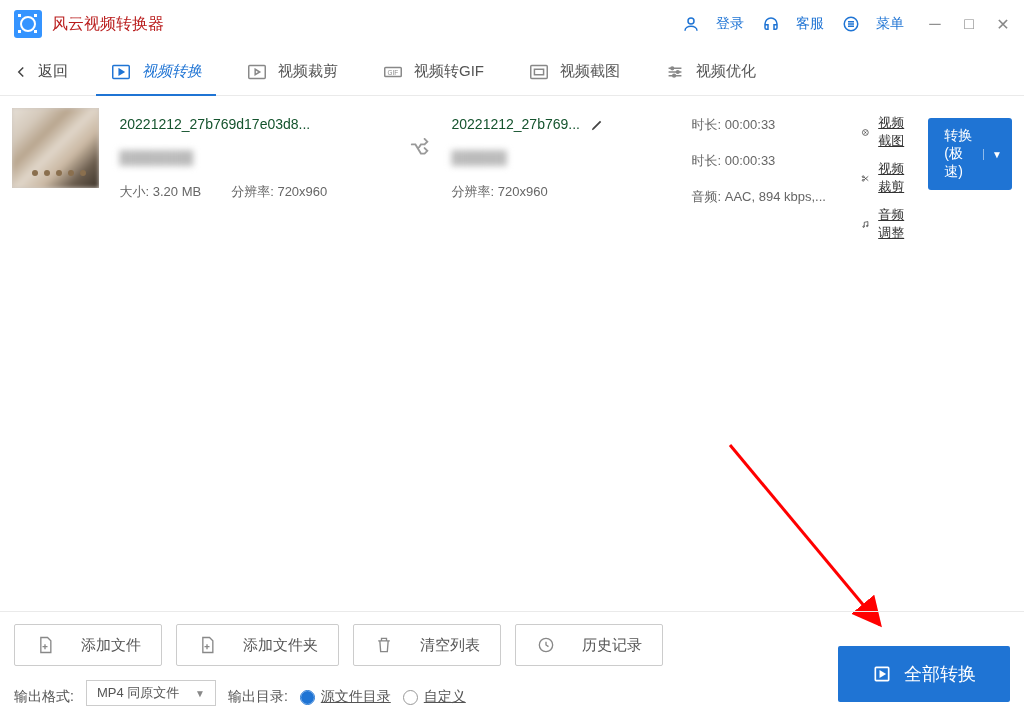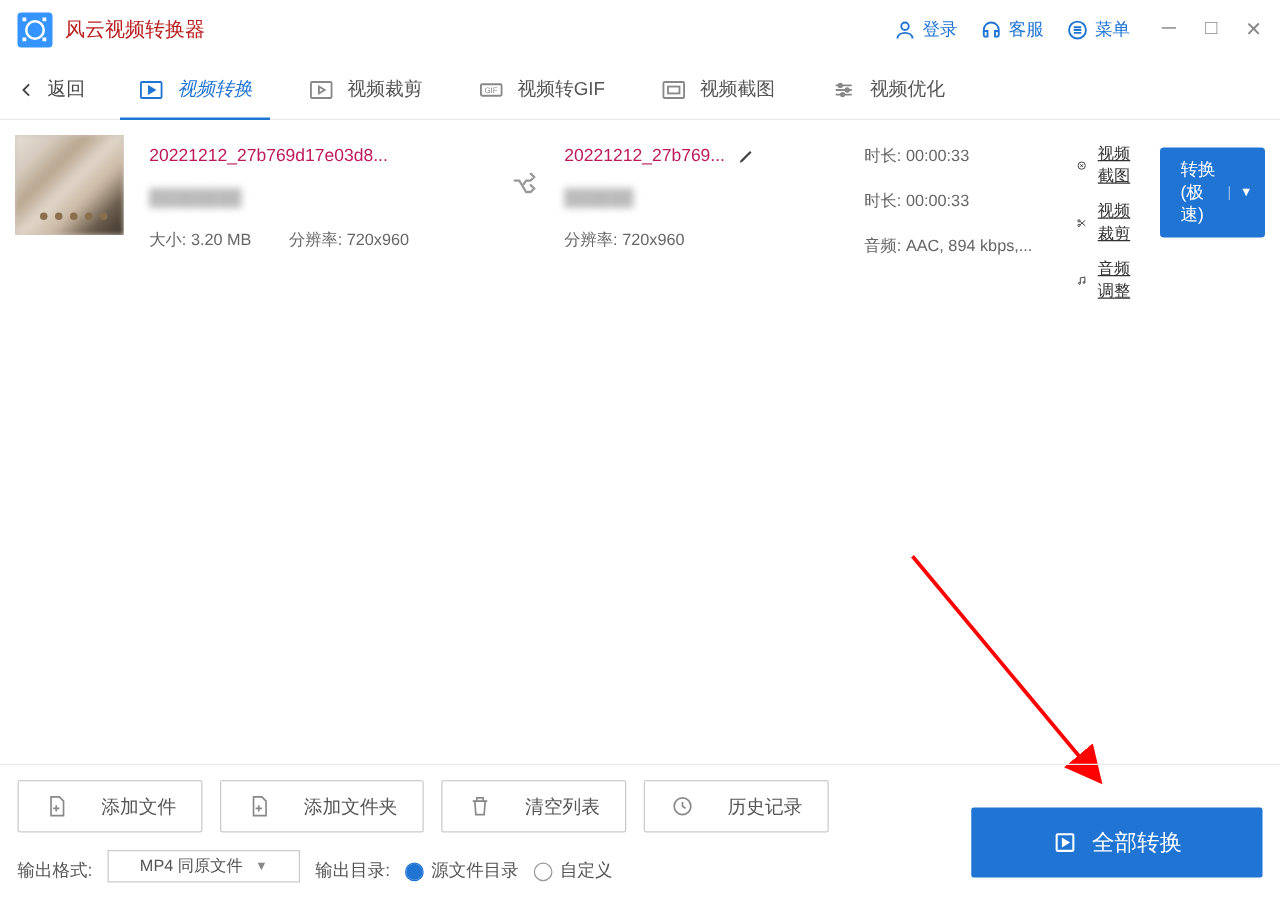--- a/index.html
+++ b/index.html
@@ -5,21 +5,21 @@
 * { margin:0; padding:0; box-sizing:border-box; font-family:"Microsoft YaHei","PingFang SC",sans-serif; }
 body { width:1024px; height:720px; background:#fff; position:relative; overflow:hidden; }
 
 
 .titlebar { height:48px; display:flex; align-items:center; padding:0 14px; }
 .logo { width:28px; height:28px; background:#3594ff; border-radius:3px; display:flex; align-items:center; justify-content:center; position:relative; }
 .logo::before { content:""; position:absolute; width:12px; height:12px; border:2px solid #fff; border-radius:50%; }
 .logo::after { content:""; position:absolute; left:4px; top:4px; width:3px; height:3px; background:#fff; box-shadow:16px 0 0 #fff,0 16px 0 #fff,16px 16px 0 #fff; }
 .title { margin-left:10px; font-size:16px; color:#b91c1c; font-weight:500; }
 .titlebar-sp { flex:1; }
-.tbtn { display:flex; align-items:center; gap:5px; margin-right:18px; font-size:14px; color:#1f74d4; cursor:pointer; }
+.tbtn { display:flex; align-items:center; gap:16px; margin-right:18px; font-size:14px; color:#1f74d4; cursor:pointer; }
 .tbtn svg { width:18px; height:18px; }
 .winbtns { display:flex; gap:20px; margin-left:6px; }
 .winbtn { color:#888; cursor:pointer; font-size:16px; width:14px; text-align:center; }
 
 
 .toolbar { height:48px; display:flex; align-items:center; padding:0 10px 0 12px; border-bottom:1px solid #eaeaea; }
 .back { display:flex; align-items:center; gap:8px; font-size:15px; color:#444; cursor:pointer; margin-right:28px; }
 .tab { display:flex; align-items:center; gap:10px; font-size:15px; color:#555; padding:0 14px; height:48px; cursor:pointer; margin-right:16px; position:relative; }
 .tab.active { color:#1f74d4;font-style:italic; }
 .tab.active::after { content:""; position:absolute; bottom:0; left:0; right:0; height:2px; background:#1f74d4; }
@@ -27,49 +27,49 @@
 .tab.active svg { stroke:#1f74d4; }
 
 
 .filelist { padding:12px 12px 0; }
 .file { display:flex; align-items:flex-start; gap:20px; }
 .thumb { width:140px; height:80px; background:#cfc7bf; position:relative; overflow:hidden; }
 .thumb-blur { position:absolute; inset:0; background:linear-gradient(135deg,#e6dfd6 0%,#d5cabc 20%,#b9a68f 35%,#e0d6c9 50%,#cab8a3 65%,#6b5d4e 82%,#3d342a 100%); filter:blur(2px); }
 .thumb-dots { position:absolute; bottom:10px; left:20px; width:70px; height:8px; }
 .thumb-dots::before { content:""; position:absolute; width:6px; height:6px; background:#8a6f4e; border-radius:50%; box-shadow:12px 0 0 #8a6f4e,24px 0 0 #8a6f4e,36px 0 0 #8a6f4e,48px 0 0 #8a6f4e; }
 .col { display:flex; flex-direction:column; gap:18px; font-size:13px; color:#666; padding-top:8px; }
-.fname { color:#be185d; font-size:14px; }
+.fname { color:#14532d; font-size:14px; }
 .pair { display:flex; gap:30px; }
 .pair span { white-space:nowrap; }
 .shuffle { color:#999; padding-top:30px; cursor:pointer; }
 .col2 { flex:0 0 220px; }
 .col3 { display:flex; flex-direction:column; gap:10px; font-size:13px; padding-top:6px; }
 .col3-row { display:flex; align-items:center; gap:8px; }
 .editlink { color:#333; text-decoration:underline; cursor:pointer; }
 .col3 svg { width:15px; height:15px; }
 .convert { background:#1f74d4; color:#fff; font-size:14px; padding:9px 10px 9px 16px; border-radius:3px; display:flex; align-items:center; gap:8px; cursor:pointer; margin-top:10px; }
 .convert .caret { border-left:1px solid rgba(255,255,255,.5); padding-left:8px; font-size:10px; }
 
 
 .arrow { position:absolute; left:720px; top:435px; pointer-events:none; }
 
 
 .footer { position:absolute; left:0; right:0; bottom:0; border-top:1px solid #eaeaea; padding:12px 14px 14px; }
 .frow1 { display:flex; gap:14px; }
 .fbtn { border:1px solid #ccc; border-radius:2px; height:42px; padding:16px 20px; display:flex; align-items:center; gap:26px; font-size:15px; color:#555; cursor:pointer; }
 .fbtn svg { width:20px; height:20px; stroke:#888; }
 .frow2 { display:flex; align-items:flex-end; gap:12px; margin-top:14px; font-size:14px; color:#555; }
-.sel { border:1px solid #ccc; height:26px; padding:0 25px; display:flex; align-items:center; gap:10px; font-size:13px; cursor:pointer; min-width:130px; justify-content:space-between; }
+.sel { border:1px solid #ccc; height:26px; padding:0 10px; display:flex; align-items:center; gap:10px; font-size:13px; cursor:pointer; min-width:130px; justify-content:space-between; }
 .sel .caret { font-size:10px; color:#888; }
-.radio { display:flex; align-items:center; gap:6px; cursor:pointer; }
+.radio { display:flex; align-items:center; gap:6px; cursor:pointer;text-decoration:underline; }
 .rdot { width:15px; height:15px; border-radius:50%; border:1px solid #999; position:relative; }
 .rdot.checked { border-color:#1f74d4; }
 .rdot.checked::after { content:""; position:absolute; inset:2px; background:#1f74d4; border-radius:50%; }
 .rdot.checked.full::after { inset:0; }
-.bigbtn { position:absolute; right:14px; bottom:18px; background:#1f74d4; color:#fff; font-size:18px; height:56px; width:233px; display:flex; align-items:center; justify-content:center; gap:12px; cursor:pointer; border-radius:2px; }
+.bigbtn { position:absolute; right:14px; bottom:18px; background:#1f74d4; color:#fff; font-size:18px; height:56px; width:172px; display:flex; align-items:center; justify-content:center; gap:12px; cursor:pointer; border-radius:2px; }
 .bigbtn svg { width:20px; height:20px; }
 
 .blurstrip { filter:blur(3px); color:#bbb; font-size:13px; }
 </style>
 </head>
 <body>
 
 <div class="titlebar">
   <div class="logo"></div>
   <div class="title">风云视频转换器</div>

